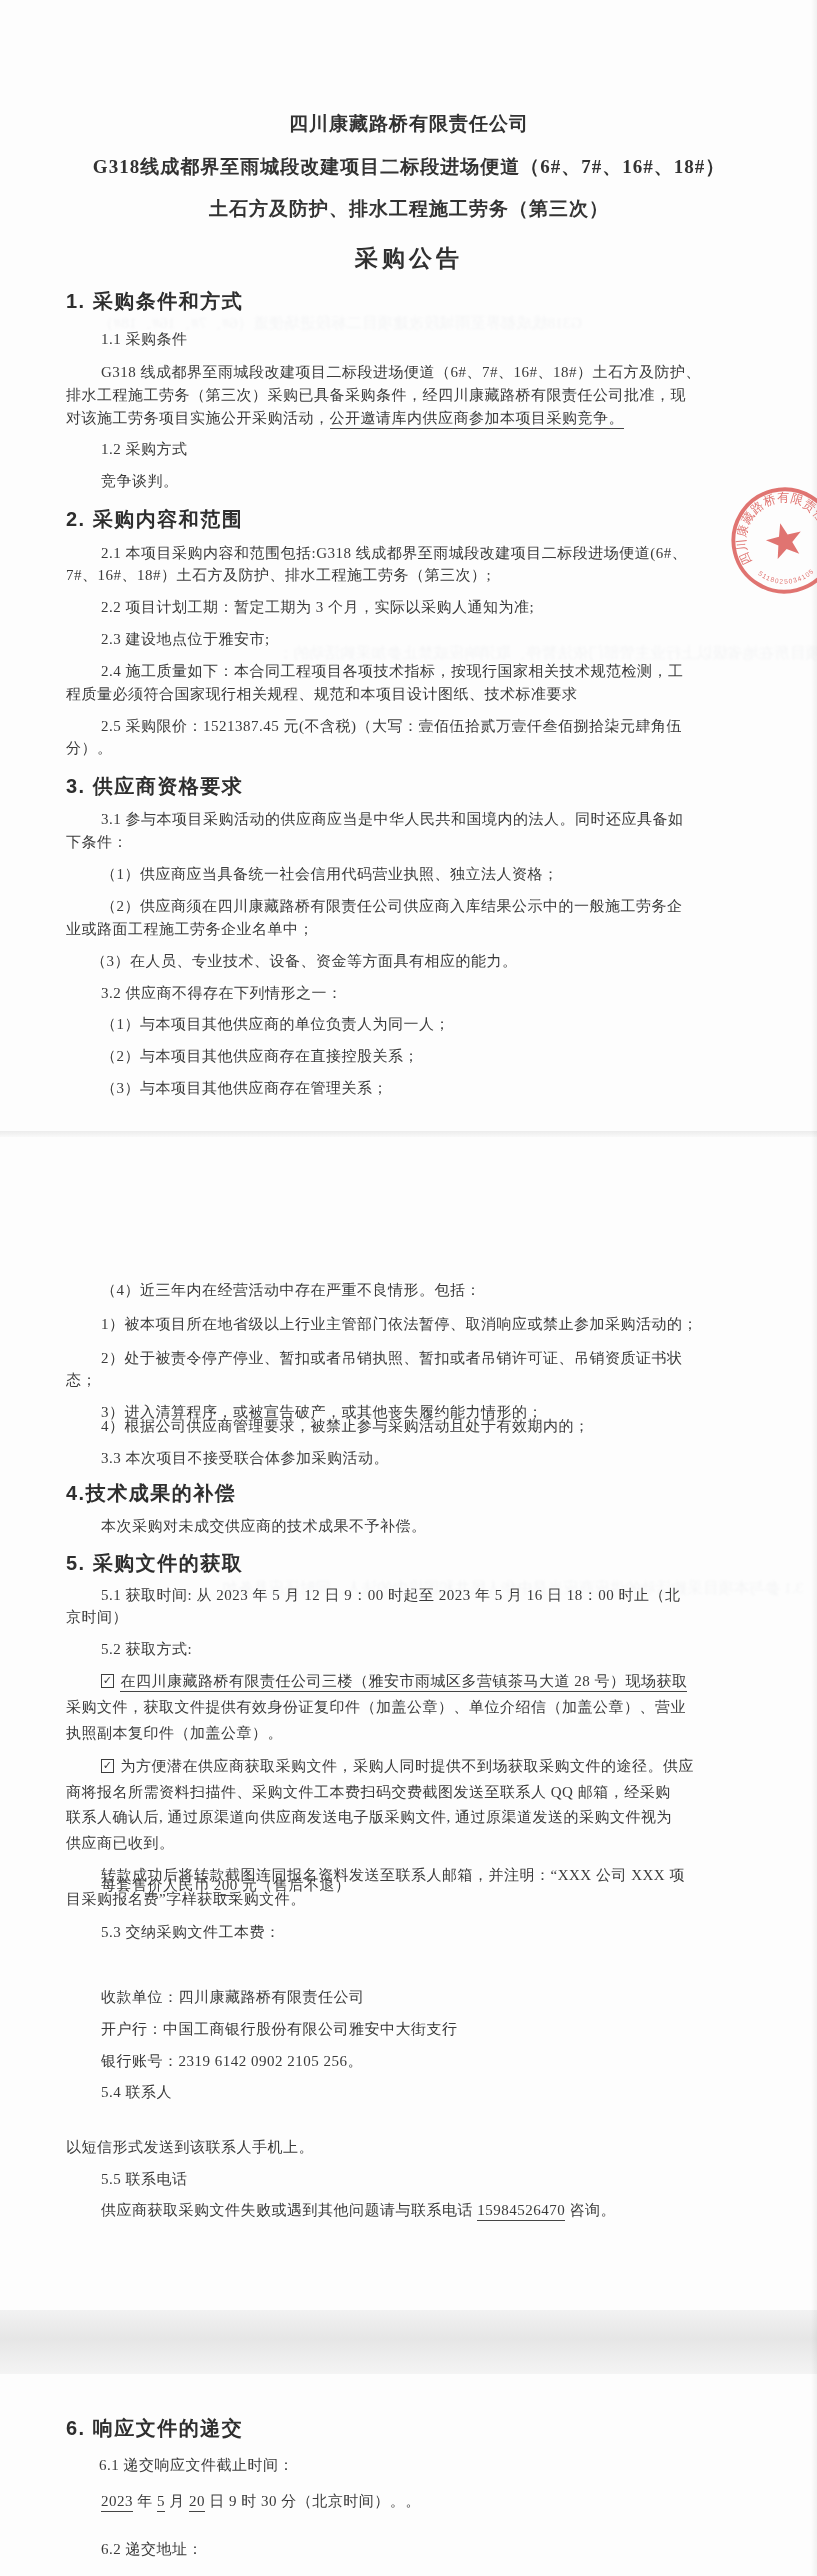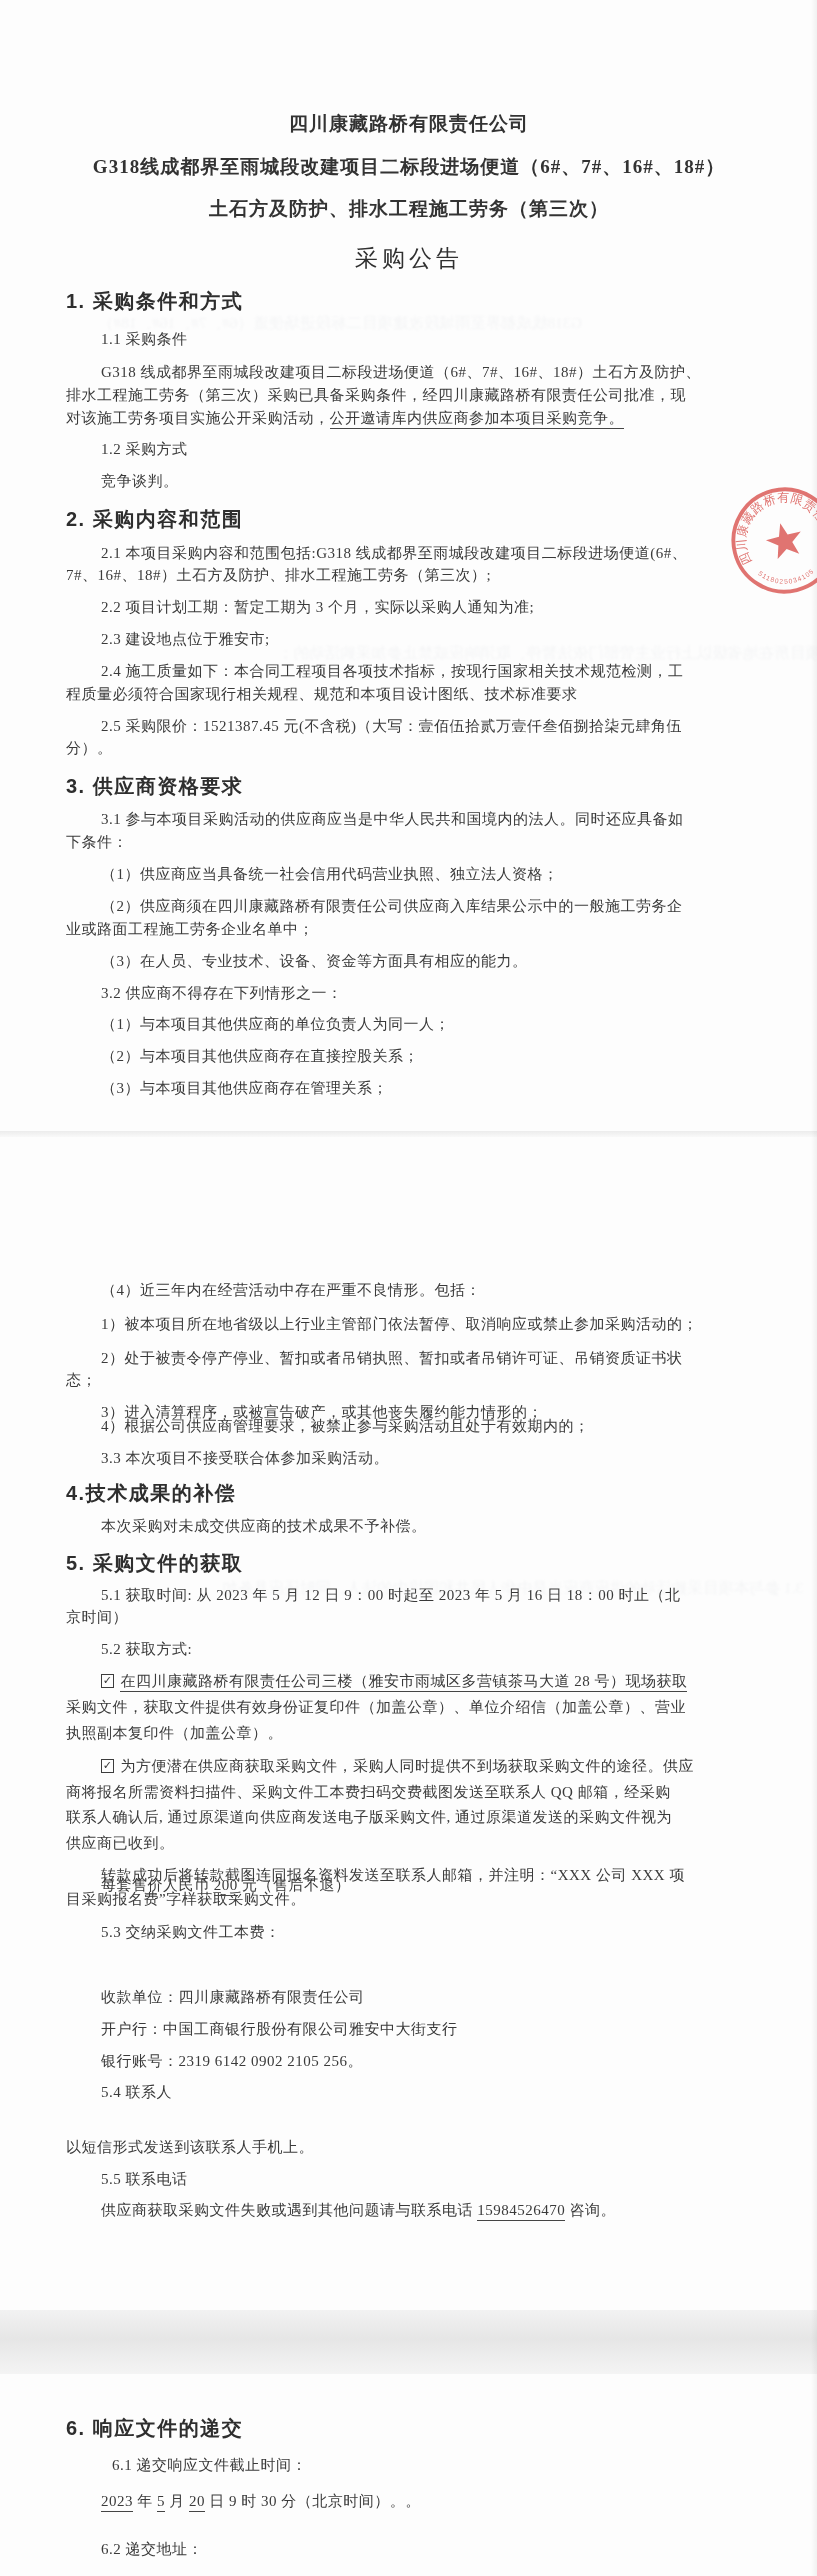--- a/index.html
+++ b/index.html
@@ -1,21 +1,21 @@
 <!DOCTYPE html>
 <html style="font-size:8.2px"><head>
 <meta charset="utf-8">
 <style>
   html,body{margin:0;padding:0;background:#e9e9e9;}
   #page{position:relative;width:818px;height:3470px;background:#fdfdfd;overflow:hidden;
         font-family:"Liberation Serif", serif;color:#383838;}
   .ln{position:absolute;white-space:nowrap;font-size:15px;letter-spacing:0.5px;line-height:1.25;color:#3a3a3a;}
   .c{left:0;width:818px;text-align:center;}
   .tt{font-size:19px;font-weight:bold;letter-spacing:1px;color:#333;}
-  .notice{font-size:23px;font-weight:normal;letter-spacing:4.1px;color:#303030;}
+  .notice{font-size:23px;font-weight:bold;letter-spacing:4.1px;color:#303030;}
   .hd{font-family:"Liberation Sans", sans-serif;font-weight:bold;font-size:20px;letter-spacing:1.5px;color:#2e2e2e;}
   .u{border-bottom:1px solid #454545;padding-bottom:1.5px;}
   .chk{display:inline-block;width:11.3px;height:11.3px;border:1px solid #3c3c3c;margin-right:6.2px;
        vertical-align:middle;text-align:center;font-family:"DejaVu Sans", sans-serif;
        font-size:11.3px;line-height:11.3px;color:#3c3c3c;position:relative;top:-1.5px;}
   .ghost{position:absolute;font-size:15.5px;color:#8b93a0;opacity:.08;filter:blur(1px);
          transform:scaleX(-1);white-space:nowrap;}
   .band{position:absolute;left:0;width:818px;}
   .edge{position:absolute;top:0;right:0;width:7.2px;height:3470px;
         background:linear-gradient(to right,rgba(0,0,0,0),rgba(0,0,0,0.055));}
@@ -58,21 +58,21 @@
   <div class="ln" style="top:685px;left:66px">程质量必须符合国家现行相关规程、规范和本项目设计图纸、技术标准要求</div>
   <div class="ln" style="top:717px;left:101px">2.5 采购限价：1521387.45 元(不含税)（大写：壹佰伍拾贰万壹仟叁佰捌拾柒元肆角伍</div>
   <div class="ln" style="top:739px;left:66px">分）。</div>
 
   <div class="ln hd" style="top:774px;left:66px">3. 供应商资格要求</div>
   <div class="ln" style="top:810px;left:101px">3.1 参与本项目采购活动的供应商应当是中华人民共和国境内的法人。同时还应具备如</div>
   <div class="ln" style="top:833px;left:66px">下条件：</div>
   <div class="ln" style="top:865px;left:101px">（1）供应商应当具备统一社会信用代码营业执照、独立法人资格；</div>
   <div class="ln" style="top:897px;left:101px">（2）供应商须在四川康藏路桥有限责任公司供应商入库结果公示中的一般施工劳务企</div>
   <div class="ln" style="top:920px;left:66px">业或路面工程施工劳务企业名单中；</div>
-  <div class="ln" style="top:952px;left:101px">（3）在人员、专业技术、设备、资金等方面具有相应的能力。</div>
+  <div class="ln" style="top:952px;left:91px">（3）在人员、专业技术、设备、资金等方面具有相应的能力。</div>
   <div class="ln" style="top:984px;left:101px">3.2 供应商不得存在下列情形之一：</div>
   <div class="ln" style="top:1015px;left:101px">（1）与本项目其他供应商的单位负责人为同一人；</div>
   <div class="ln" style="top:1047px;left:101px">（2）与本项目其他供应商存在直接控股关系；</div>
   <div class="ln" style="top:1079px;left:101px">（3）与本项目其他供应商存在管理关系；</div>
 
   <div class="ln" style="top:1281px;left:101px">（4）近三年内在经营活动中存在严重不良情形。包括：</div>
   <div class="ln" style="top:1315px;left:101px">1）被本项目所在地省级以上行业主管部门依法暂停、取消响应或禁止参加采购活动的；</div>
   <div class="ln" style="top:1349px;left:101px">2）处于被责令停产停业、暂扣或者吊销执照、暂扣或者吊销许可证、吊销资质证书状</div>
   <div class="ln" style="top:1371px;left:66px">态；</div>
   <div class="ln" style="top:1403px;left:101px">3）进入清算程序，或被宣告破产，或其他丧失履约能力情形的；</div>
@@ -99,21 +99,21 @@
   <div class="ln" style="top:1876px;left:101px"><span>每套售价人民币 </span><span class="u">200</span><span> 元（售后不退）</span></div>
   <div class="ln" style="top:1988px;left:101px">收款单位：四川康藏路桥有限责任公司</div>
   <div class="ln" style="top:2020px;left:101px">开户行：中国工商银行股份有限公司雅安中大街支行</div>
   <div class="ln" style="top:2052px;left:101px">银行账号：2319 6142 0902 2105 256。</div>
   <div class="ln" style="top:2083px;left:101px">5.4 联系人</div>
   <div class="ln" style="top:2138px;left:66px">以短信形式发送到该联系人手机上。</div>
   <div class="ln" style="top:2170px;left:101px">5.5 联系电话</div>
   <div class="ln" style="top:2201px;left:101px"><span>供应商获取采购文件失败或遇到其他问题请与联系电话 </span><span class="u">15984526470</span><span> 咨询。</span></div>
 
   <div class="ln hd" style="top:2416px;left:66px">6. 响应文件的递交</div>
-  <div class="ln" style="top:2456px;left:112px">6.1 递交响应文件截止时间：</div>
+  <div class="ln" style="top:2456px;left:99px">6.1 递交响应文件截止时间：</div>
   <div class="ln" style="top:2492px;left:101px"><span class="u">2023</span><span> 年 </span><span class="u">5</span><span> 月 </span><span class="u">20</span><span> 日 9 时 30 分（北京时间）。。</span></div>
   <div class="ln" style="top:2540px;left:101px">6.2 递交地址：</div>
 
   <div class="seal sealA">
     <svg viewBox="0 0 200 200" width="100%" height="100%">
       <circle cx="100" cy="100" r="92" fill="none" stroke="#d9534f" stroke-width="7"></circle>
       <path id="arcA1" d="M 34.2 123.9 A 70 70 0 1 1 165.8 123.9" fill="none"></path>
       <path id="arcA2" d="M 38.5 148 A 78 78 0 0 0 161.5 148" fill="none"></path>
       <polygon points="100,68 108,91 132.3,91.5 112.9,106.2 120,129.5 100,115.6 80,129.5 87.1,106.2 67.7,91.5 92,91" fill="#d9534f"></polygon>
       <text font-size="22" fill="#d9534f" font-family="Liberation Sans, sans-serif" letter-spacing="1">

